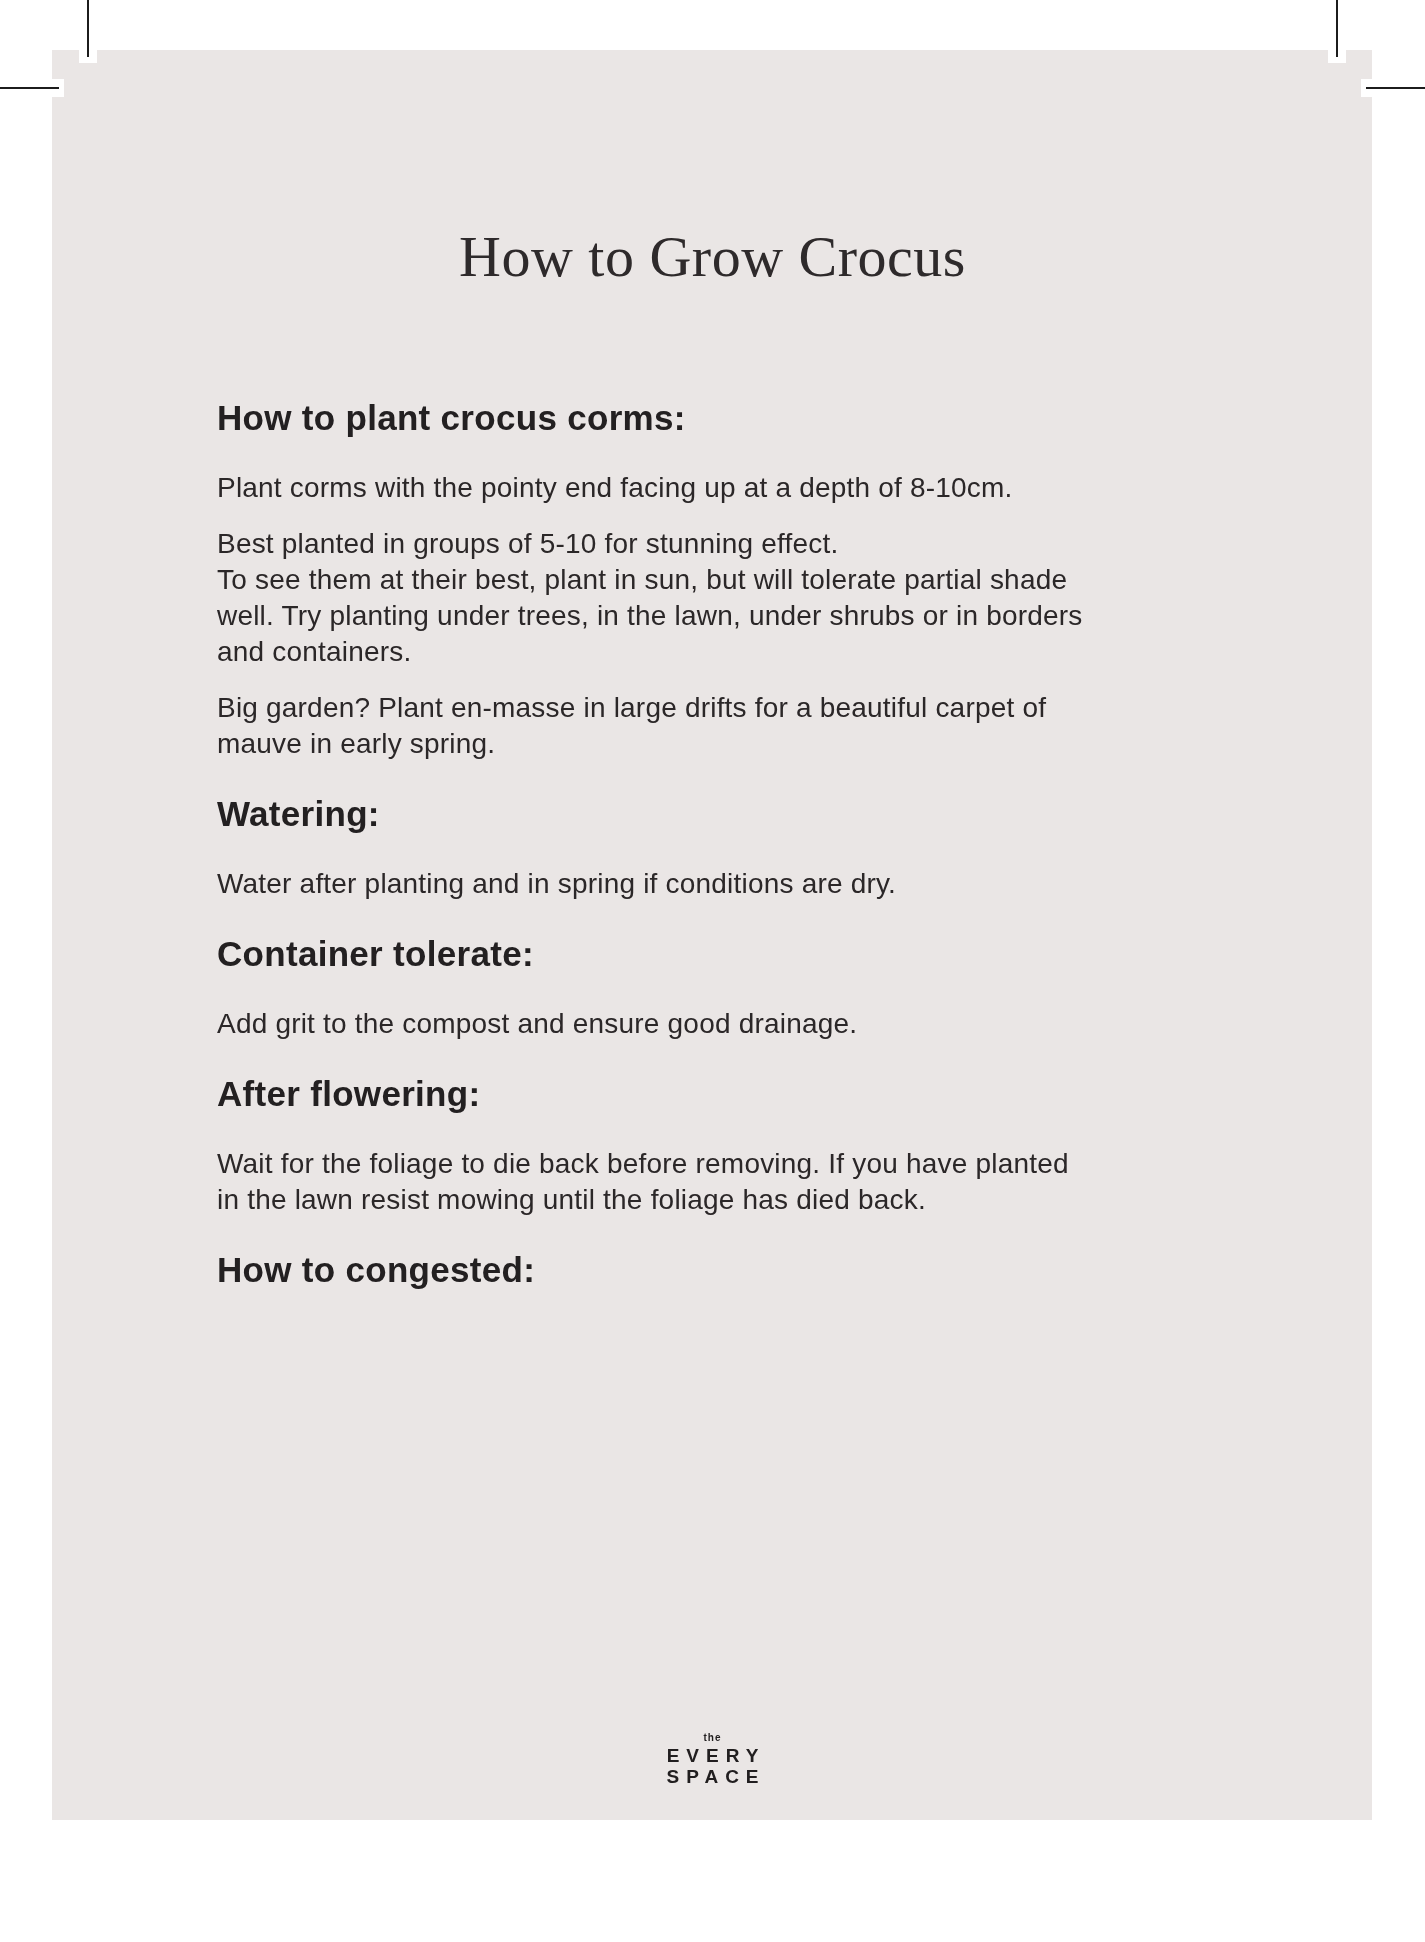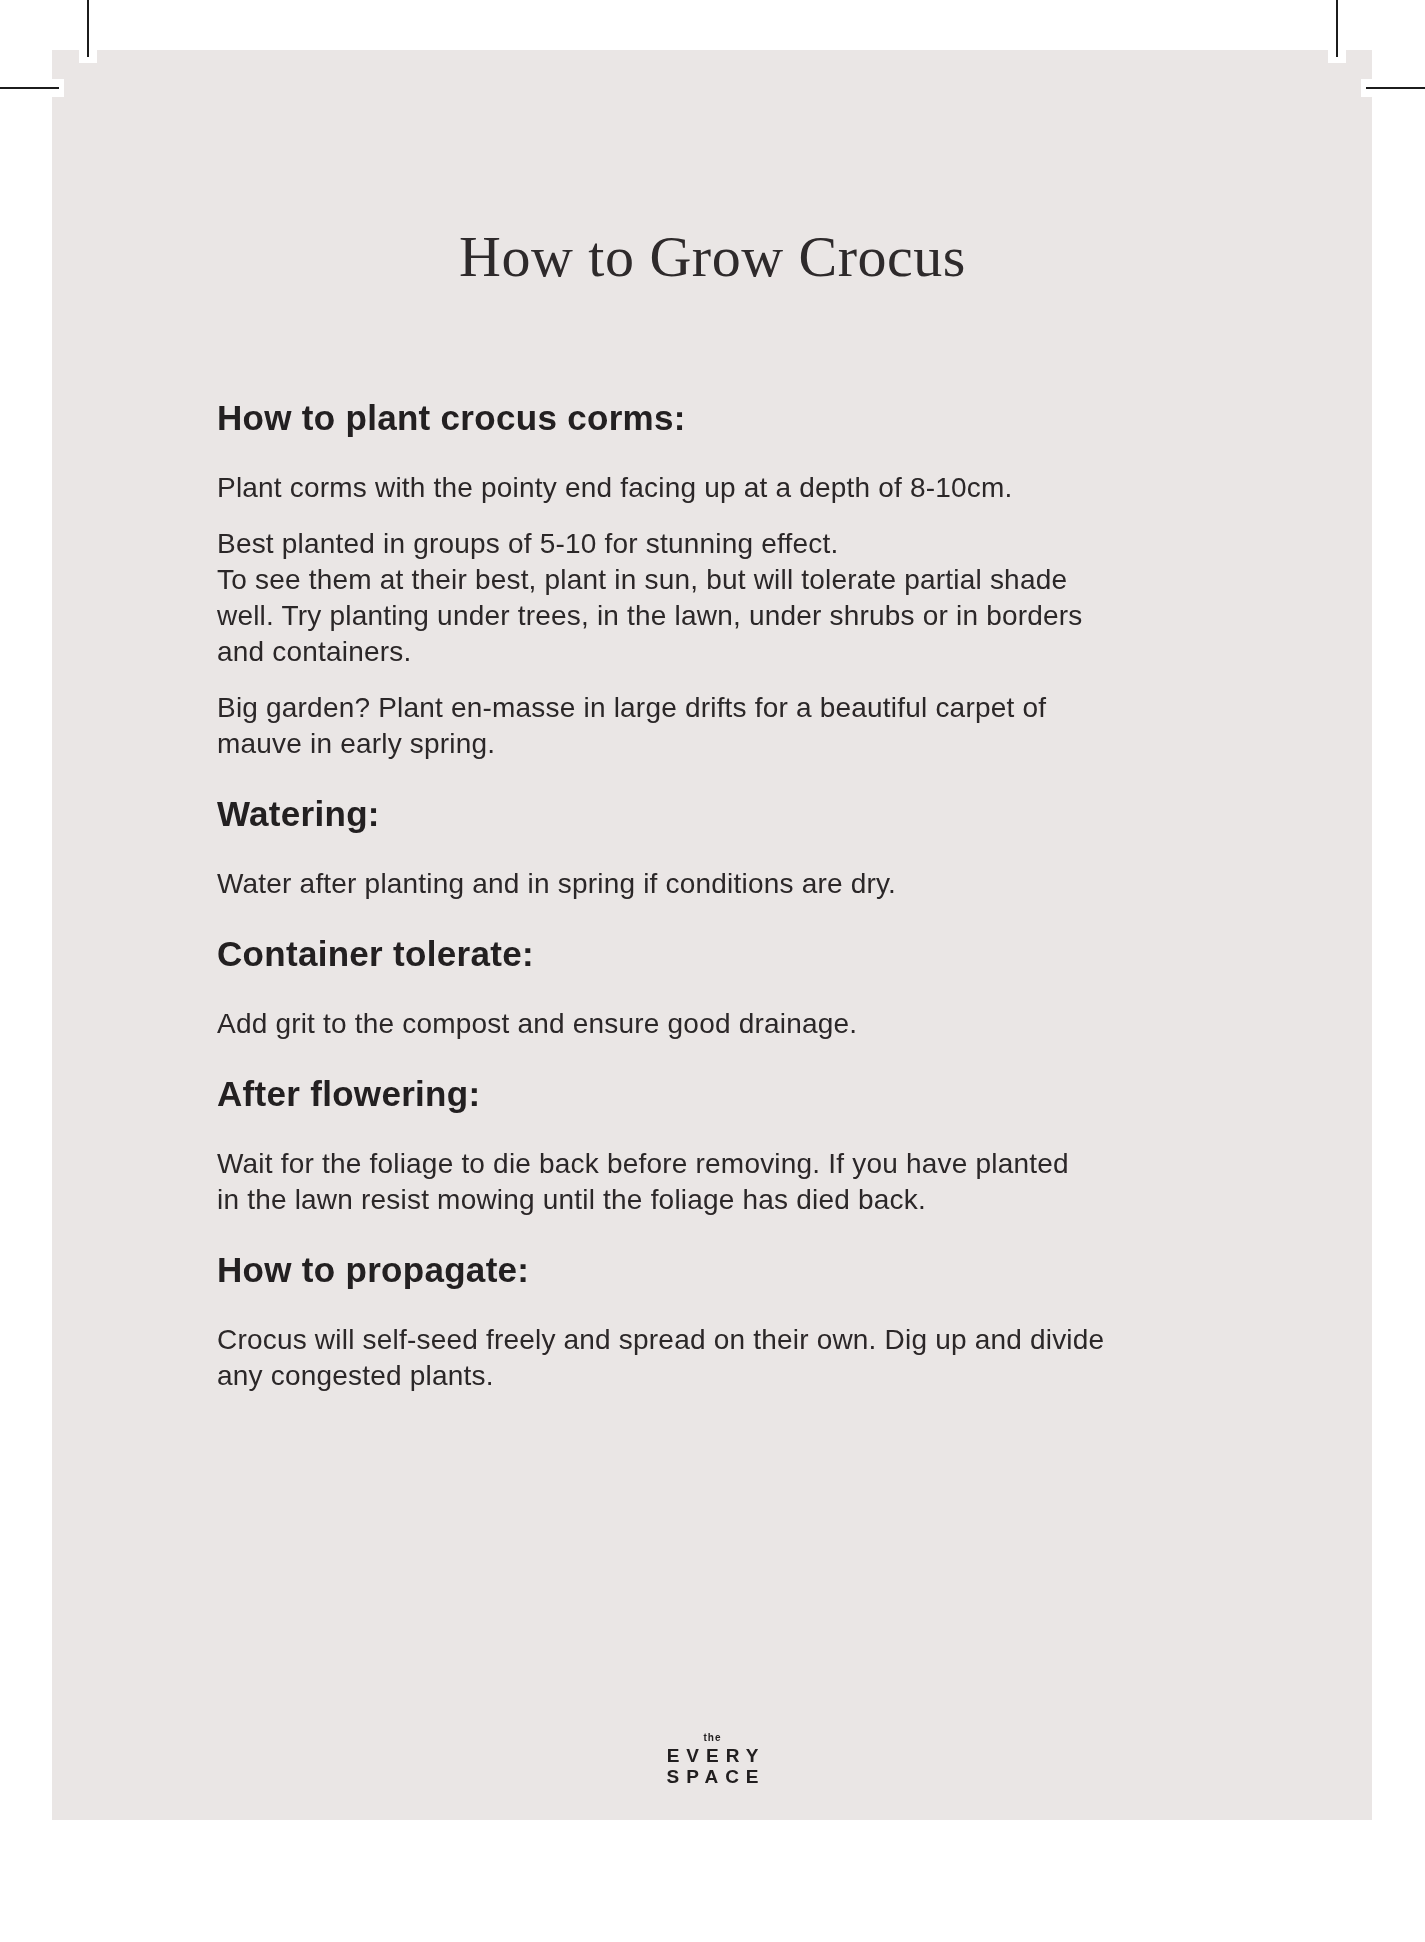--- a/index.html
+++ b/index.html
@@ -131,25 +131,21 @@
       </div>
       <div class="section-heading">Container tolerate:</div>
       <div class="paragraph">
         <div class="line">Add grit to the compost and ensure good drainage.</div>
       </div>
       <div class="section-heading">After flowering:</div>
       <div class="paragraph">
         <div class="line">Wait for the foliage to die back before removing. If you have planted</div>
         <div class="line">in the lawn resist mowing until the foliage has died back.</div>
       </div>
-      <div class="section-heading">How to propagate:</div>
-      <div class="paragraph">
-        <div class="line">Crocus will self-seed freely and spread on their own. Dig up and divide</div>
-        <div class="line">any congested plants.</div>
-      </div>
+      <div class="section-heading">How to congested:</div>
     </div>
 
   <div class="logo">
     <div class="logo-the">the</div>
     <div class="logo-word">EVERY</div>
     <div class="logo-word">SPACE</div>
   </div>
 
 </div>
 

